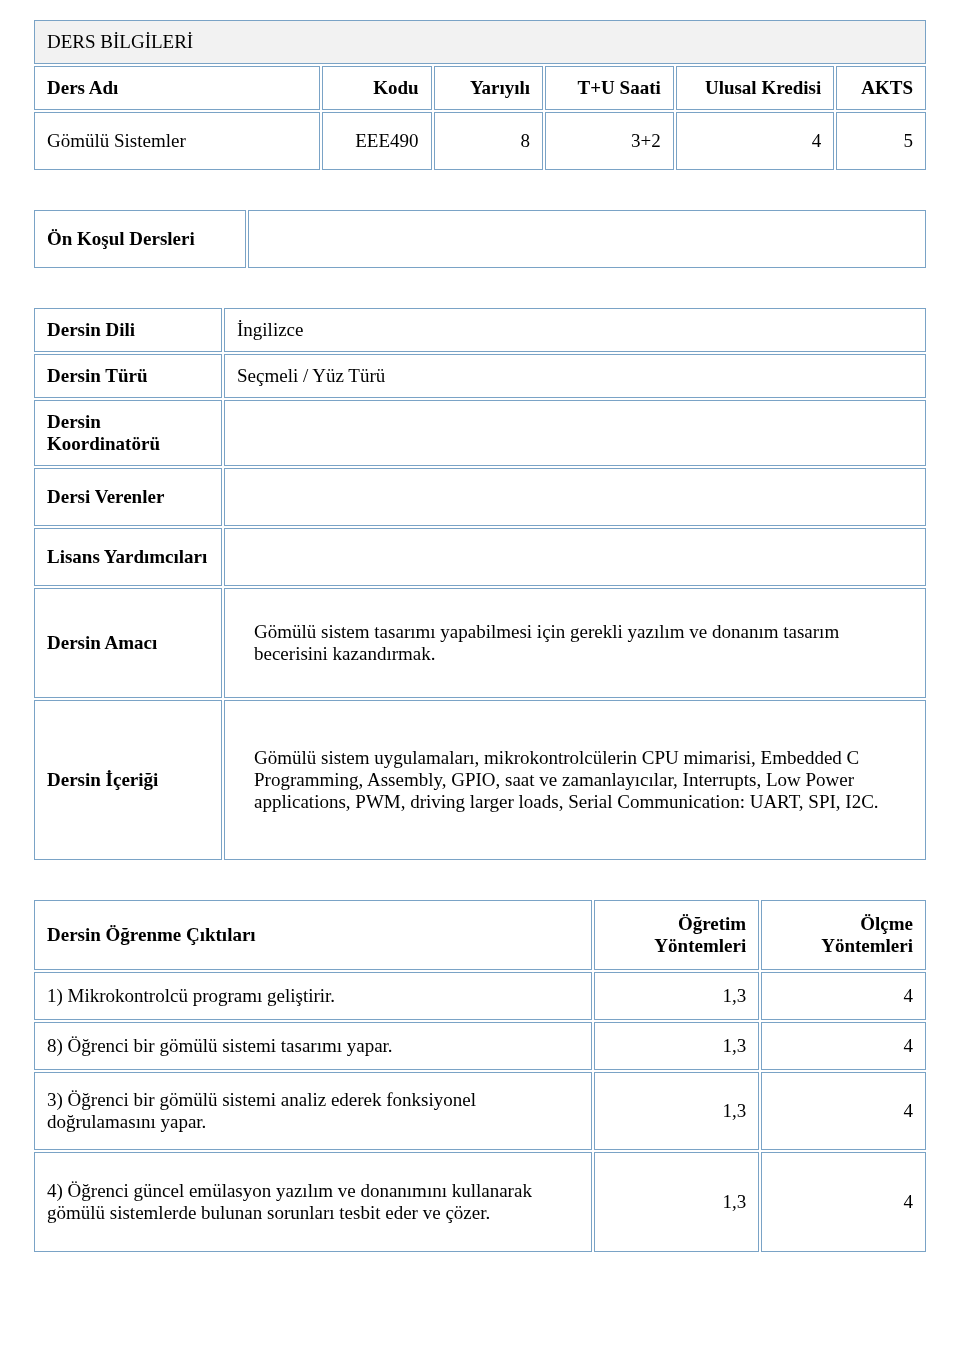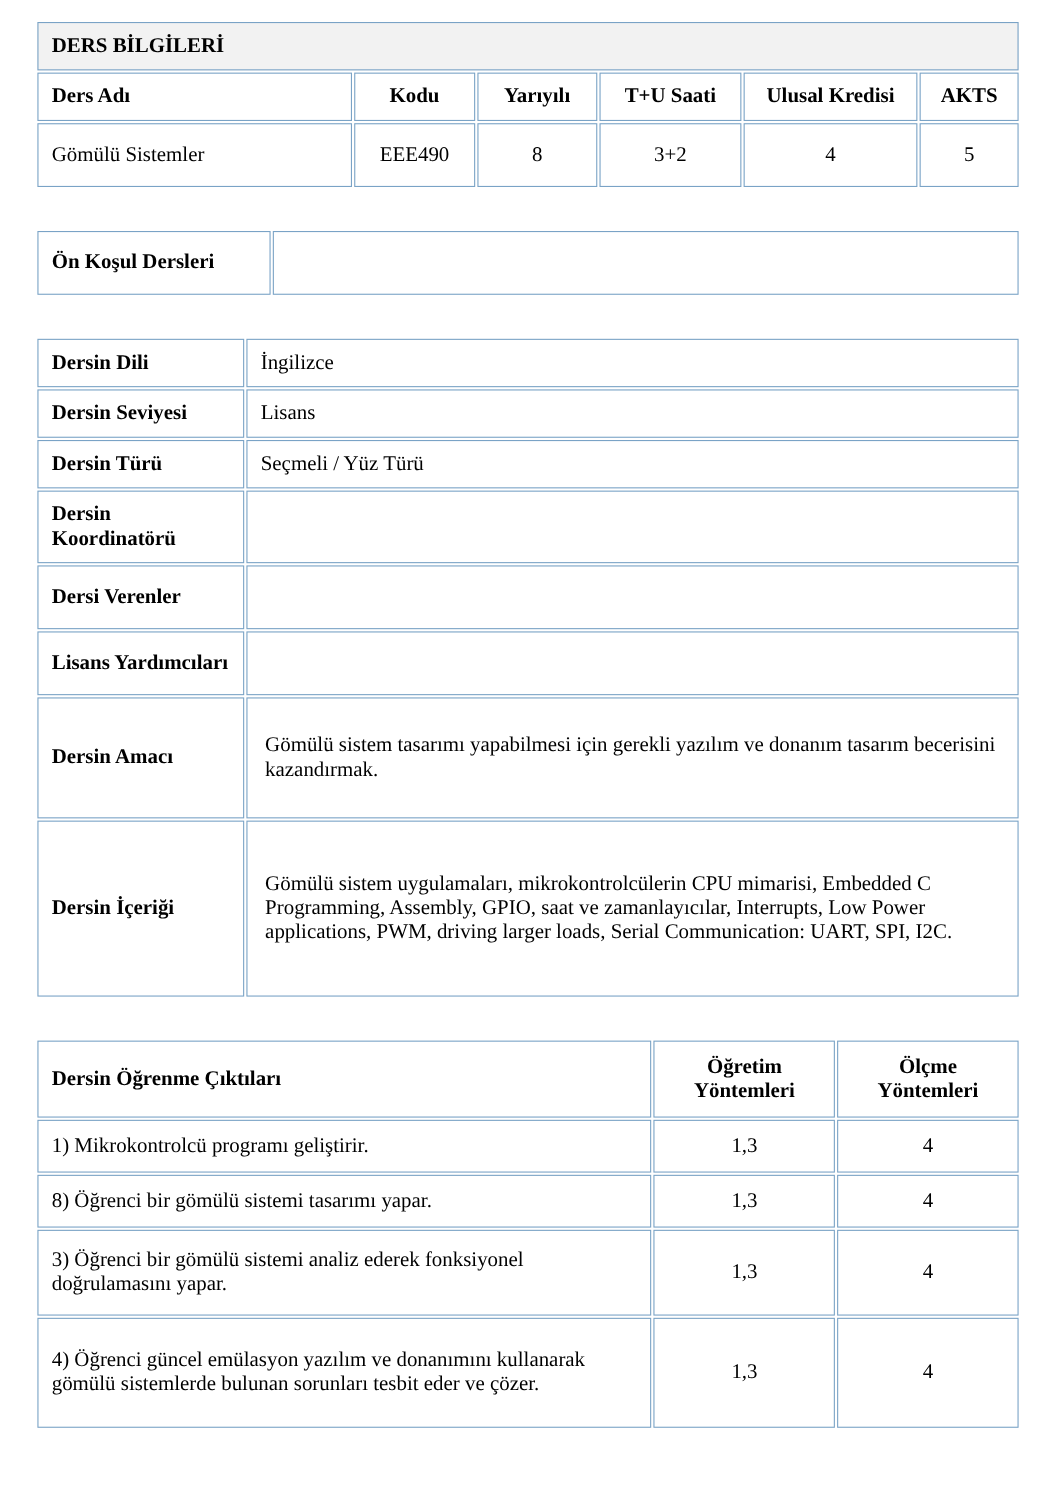--- a/index.html
+++ b/index.html
@@ -23,26 +23,25 @@
   td, th {
     border: 1px solid #7aa3c6;
     padding: 10px 12px;
     vertical-align: middle;
     text-align: left;
     font-weight: normal;
     background: #ffffff;
   }
   .hdr {
     background: #f2f2f2;
-    font-weight: bold;
   }
   .bold { font-weight: bold; }
-  .center { text-align: center; }
+  .center { text-align: right; }
   .section-gap { height: 36px; }
-  .inner-pad { padding: 14px 16px; }
+  .inner-pad { padding: 14px 29px; }
   .label-col { width: 188px; }
   .outcomes td, .outcomes th { padding: 12px 12px; }
   .tall { height: 58px; }
 </style>
 </head>
 <body>
 
 <div class="page">
 
   <table>
@@ -80,24 +79,20 @@
   </tbody>
     </table>
 
   <div class="section-gap"></div>
 
   <table>
     <tbody>
         <tr>
       <td class="bold label-col">Dersin Dili</td>
       <td>İngilizce</td>
-    </tr>
-    <tr>
-      <td class="bold label-col">Dersin Seviyesi</td>
-      <td>Lisans</td>
     </tr>
     <tr>
       <td class="bold label-col">Dersin Türü</td>
       <td>Seçmeli / Yüz Türü</td>
     </tr>
     <tr>
       <td class="bold label-col tall">Dersin Koordinatörü</td>
       <td></td>
     </tr>
     <tr>

